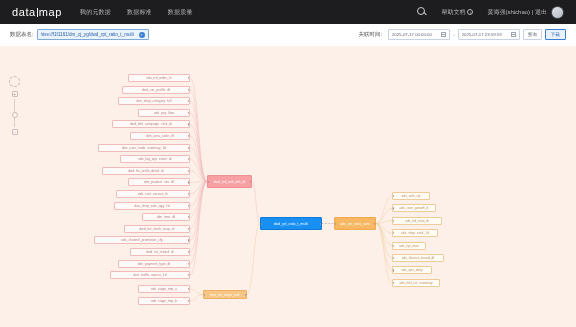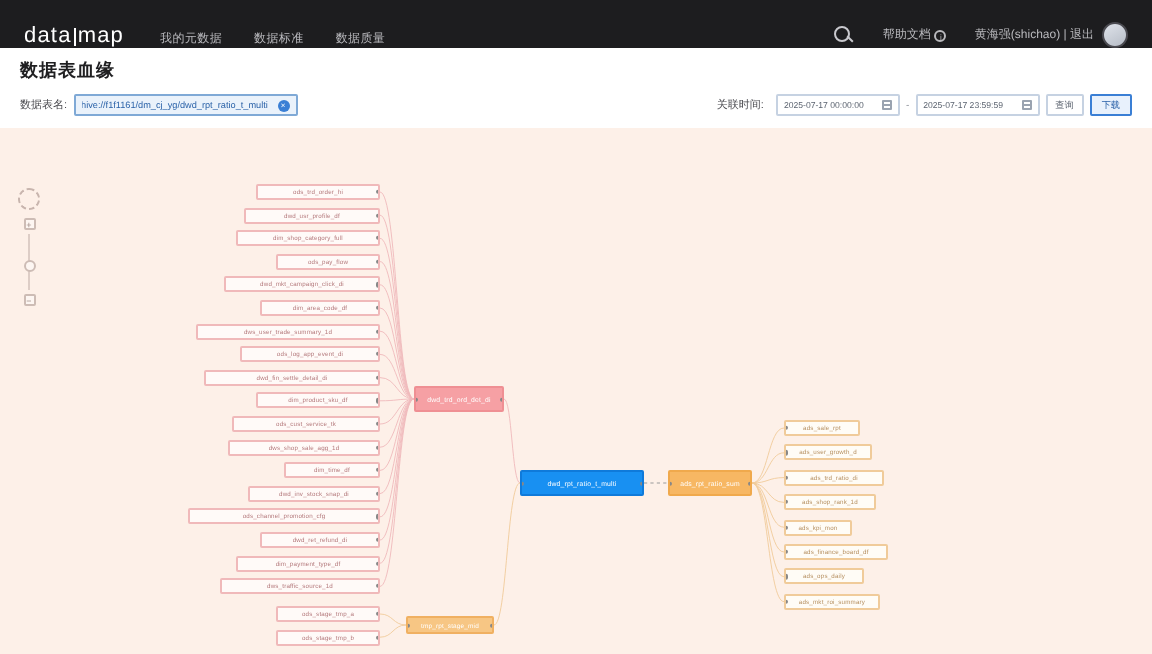--- a/index.html
+++ b/index.html
@@ -6,21 +6,21 @@
   html, body {
     width: 576px; height: 327px;
     overflow: hidden;
     font-family: "Liberation Sans", sans-serif;
     background: #fdf0e8;
   }
   
   .navbar {
     height: 24px; width: 100%;
     background: #1d1d1f;
-    display: flex; align-items: flex-end;
+    display: flex; align-items: center;
     padding: 0 8px;
     position: relative; z-index: 40;
   }
   .logo {
     color: #ffffff; font-size: 11px; letter-spacing: .6px;
     font-weight: 400; margin-right: 18px; padding-left: 4px;
     display: flex; align-items: center;
   }
   .logo .bar { display:inline-block; width:1px; height:9px; background:#fff; margin:0 1px; }
   .nav-links { display: flex; align-items: center; gap: 16px; }
@@ -188,21 +188,20 @@
       <span class="info-ic">i</span>
     </div>
     <div class="nav-user">
       <span>黄海强(shichao) | 退出</span>
       <span class="avatar"></span>
     </div>
   </div>
 </div>
 
 <div class="page-head">
-  <div class="page-title">数据表血缘</div>
   <div class="ctrl-row">
     <span class="field-label">数据表名:</span>
     <div class="table-input">
       <span class="val">hive://f1f1161/dm_cj_yg/dwd_rpt_ratio_t_multi</span>
       <span class="clear-ic">×</span>
     </div>
     <div class="right-ctrls">
       <span class="field-label">关联时间:</span>
       <div class="date-box">
         <span class="dv">2025-07-17 00:00:00</span>

